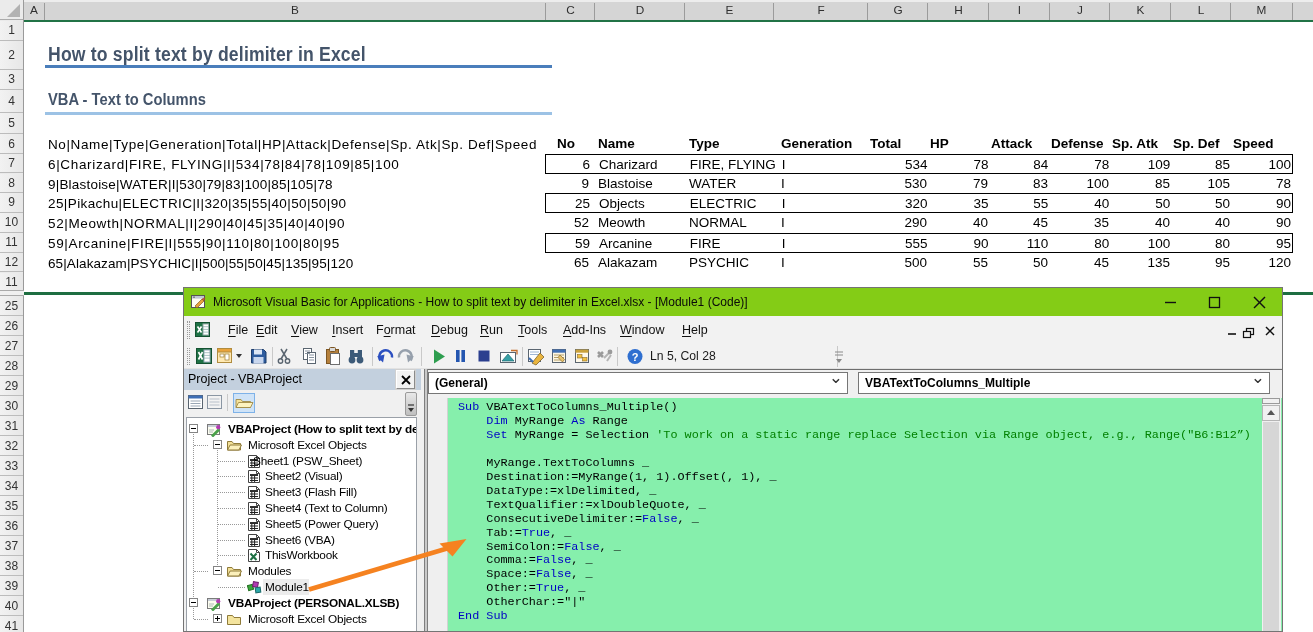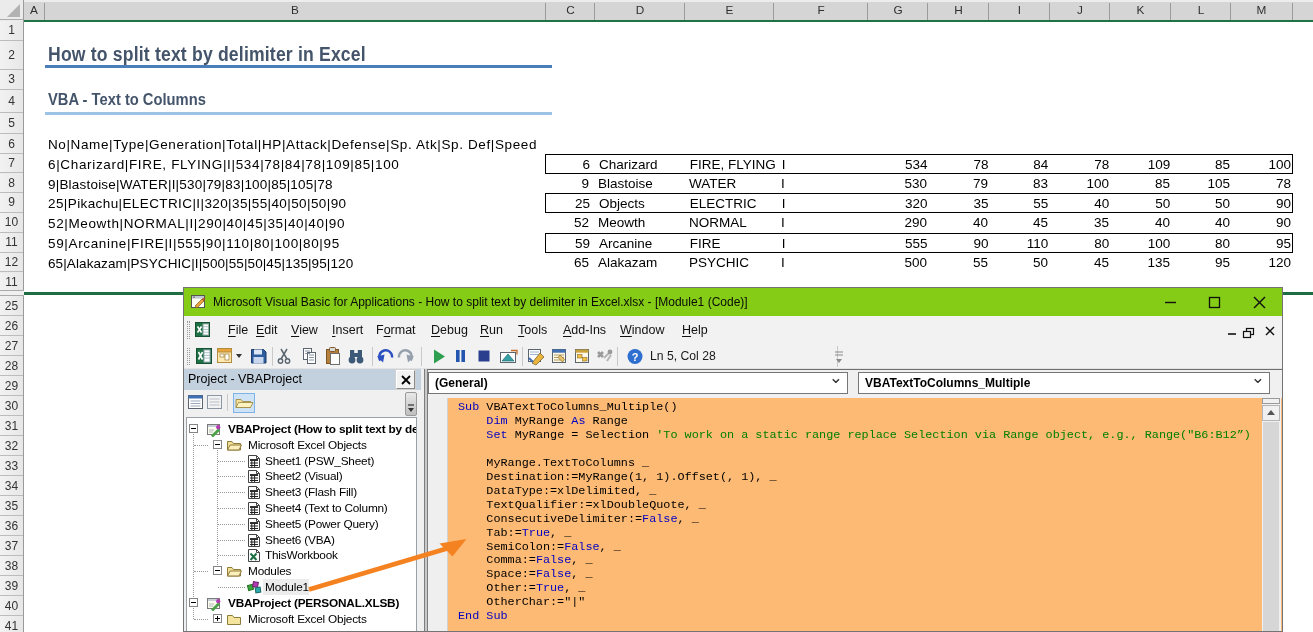--- a/index.html
+++ b/index.html
@@ -69,21 +69,21 @@
   border:1px solid #9aa0a8; overflow:hidden; }
 #code-top { left:244px; top:81px; width:855px; height:264px; background:#f0f0f0;
   border-top:1px solid #6e6e6e; }
 #divider { left:240px; top:81px; width:4px; height:264px;
   background:linear-gradient(90deg,#7e7e7e 0 1px,#c9c9c9 1px 3px,#7e7e7e 3px 4px); }
 #combo1 { left:244px; top:84px; width:420px; height:22px; }
 #combo2 { left:674px; top:84px; width:412px; height:22px; }
 #combo1, #combo2 { position:absolute; background:#fff; border:1px solid #767676; font-size:12px;
   font-weight:bold; line-height:20px; padding-left:6px; color:#000; }
 .cbarrow { position:absolute; right:4px; top:-5px; font-size:17px; font-weight:normal; color:#333; }
-#code-area { left:244px; top:110px; width:855px; height:235px; background:#fdba74; }
+#code-area { left:244px; top:110px; width:855px; height:235px; background:#86efac; }
 #code-margin { left:0; top:0; width:20px; height:235px; background:#efefef; border-right:1px solid #d2d2d2; }
 #code-text { left:30px; top:3px; font-family:"Liberation Mono",monospace; font-size:11.8px;
   line-height:13.95px; white-space:pre; color:#000; }
 #code-text .k { color:#0000c4; } #code-text .cm { color:#008000; }
 #code-sb { left:834px; top:0; width:19px; height:235px; background:#f0f0f0; }
 
 
 .tnode { position:absolute; height:16px; line-height:16px; font-size:11.8px; color:#000; white-space:nowrap; letter-spacing:-0.2px; }
 .tnode.b { font-weight:bold; }
 .pm { position:absolute; width:9px; height:9px; background:#fff; border:1px solid #848484; }
@@ -168,20 +168,33 @@
   <div class="abs" id="h2-ul"></div>
 
   <div class="sheettxt" style="top:137px;letter-spacing:.62px">No|Name|Type|Generation|Total|HP|Attack|Defense|Sp. Atk|Sp. Def|Speed</div>
   <div class="sheettxt" style="top:157px;letter-spacing:.66px">6|Charizard|FIRE, FLYING|I|534|78|84|78|109|85|100</div>
   <div class="sheettxt" style="top:177px;letter-spacing:.2px">9|Blastoise|WATER|I|530|79|83|100|85|105|78</div>
   <div class="sheettxt" style="top:196px;letter-spacing:.4px">25|Pikachu|ELECTRIC|I|320|35|55|40|50|50|90</div>
   <div class="sheettxt" style="top:216px;letter-spacing:.64px">52|Meowth|NORMAL|I|290|40|45|35|40|40|90</div>
   <div class="sheettxt" style="top:236px;letter-spacing:.65px">59|Arcanine|FIRE|I|555|90|110|80|100|80|95</div>
   <div class="sheettxt" style="top:256px">65|Alakazam|PSYCHIC|I|500|55|50|45|135|95|120</div>
 
+  <div class="trow hdr" style="top:134px">
+    <div class="c0">No</div>
+      <div class="c1">Name</div>
+      <div class="c2">Type</div>
+      <div class="c3">Generation</div>
+    <div class="c4">Total</div>
+      <div class="c5">HP</div>
+      <div class="c6">Attack</div>
+      <div class="c7">Defense</div>
+    <div class="c8">Sp. Atk</div>
+      <div class="c9">Sp. Def</div>
+      <div class="c10">Speed</div>
+  </div>
   <div class="trow boxed" style="top:154px">
     <div class="c0">6</div>
       <div class="c1">Charizard</div>
       <div class="c2">FIRE, FLYING</div>
       <div class="c3">I</div>
     <div class="c4">534</div>
       <div class="c5">78</div>
       <div class="c6">84</div>
       <div class="c7">78</div>
     <div class="c8">109</div>
@@ -461,21 +474,21 @@
         <div class="doth" style="left:31px;top:42.6px;width:27px"></div>
         <div class="abs" style="left:60px;top:35.6px"><svg width="14" height="15" viewBox="0 0 14 15">
             <path d="M1.5 1.5 h8 l3 3 v9 h-11 z" fill="#fff" stroke="#444"></path>
             <path d="M9.5 1.5 v3 h3" fill="none" stroke="#444"></path>
             <g stroke="#222" stroke-width="1">
               <path d="M3 6.5 h8 M3 9 h8 M3 11.5 h8"></path>
               <path d="M4.8 5 v8 M7.6 5 v8"></path>
             </g>
             <rect x="3" y="5" width="8" height="1.6" fill="#333"></rect>
           </svg></div>
-        <div class="tnode" style="left:78px;top:34.6px">Sheet1 (PSW_Sheet)</div>
+        <div class="tnode" style="left:66px;top:34.6px">Sheet1 (PSW_Sheet)</div>
         <div class="doth" style="left:31px;top:58.400000000000006px;width:27px"></div>
         <div class="abs" style="left:60px;top:51.400000000000006px"><svg width="14" height="15" viewBox="0 0 14 15">
             <path d="M1.5 1.5 h8 l3 3 v9 h-11 z" fill="#fff" stroke="#444"></path>
             <path d="M9.5 1.5 v3 h3" fill="none" stroke="#444"></path>
             <g stroke="#222" stroke-width="1">
               <path d="M3 6.5 h8 M3 9 h8 M3 11.5 h8"></path>
               <path d="M4.8 5 v8 M7.6 5 v8"></path>
             </g>
             <rect x="3" y="5" width="8" height="1.6" fill="#333"></rect>
           </svg></div>

